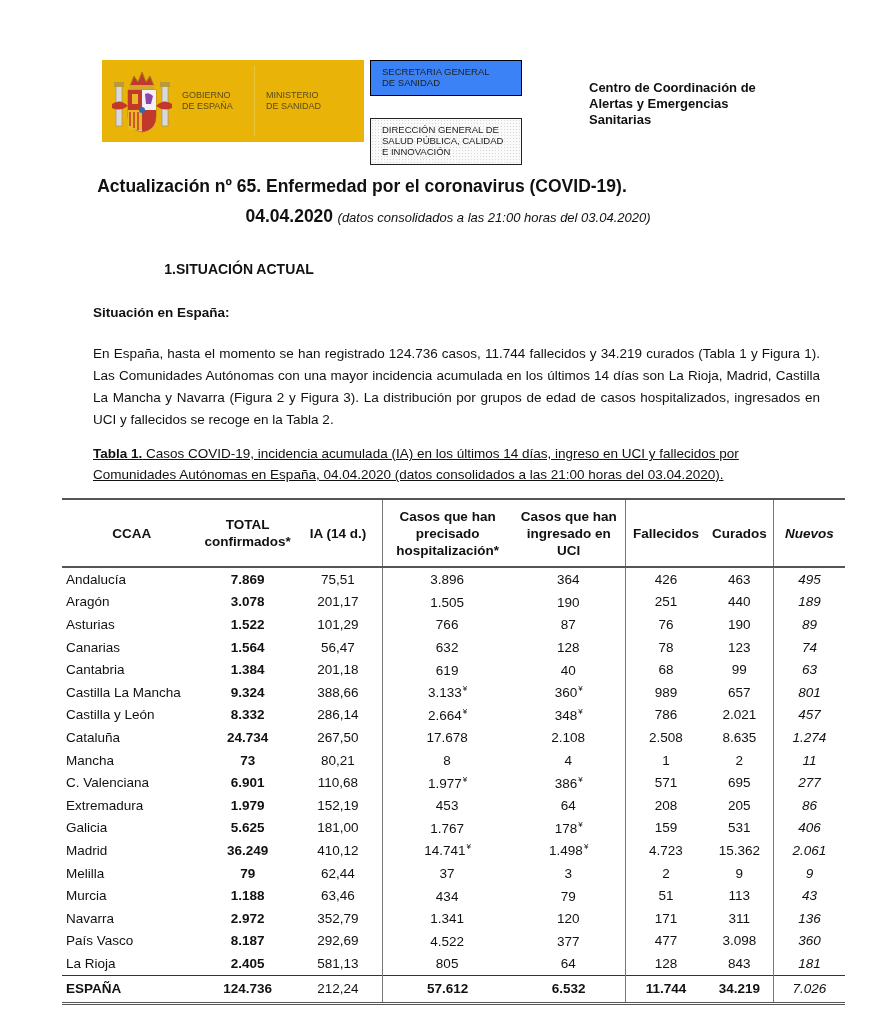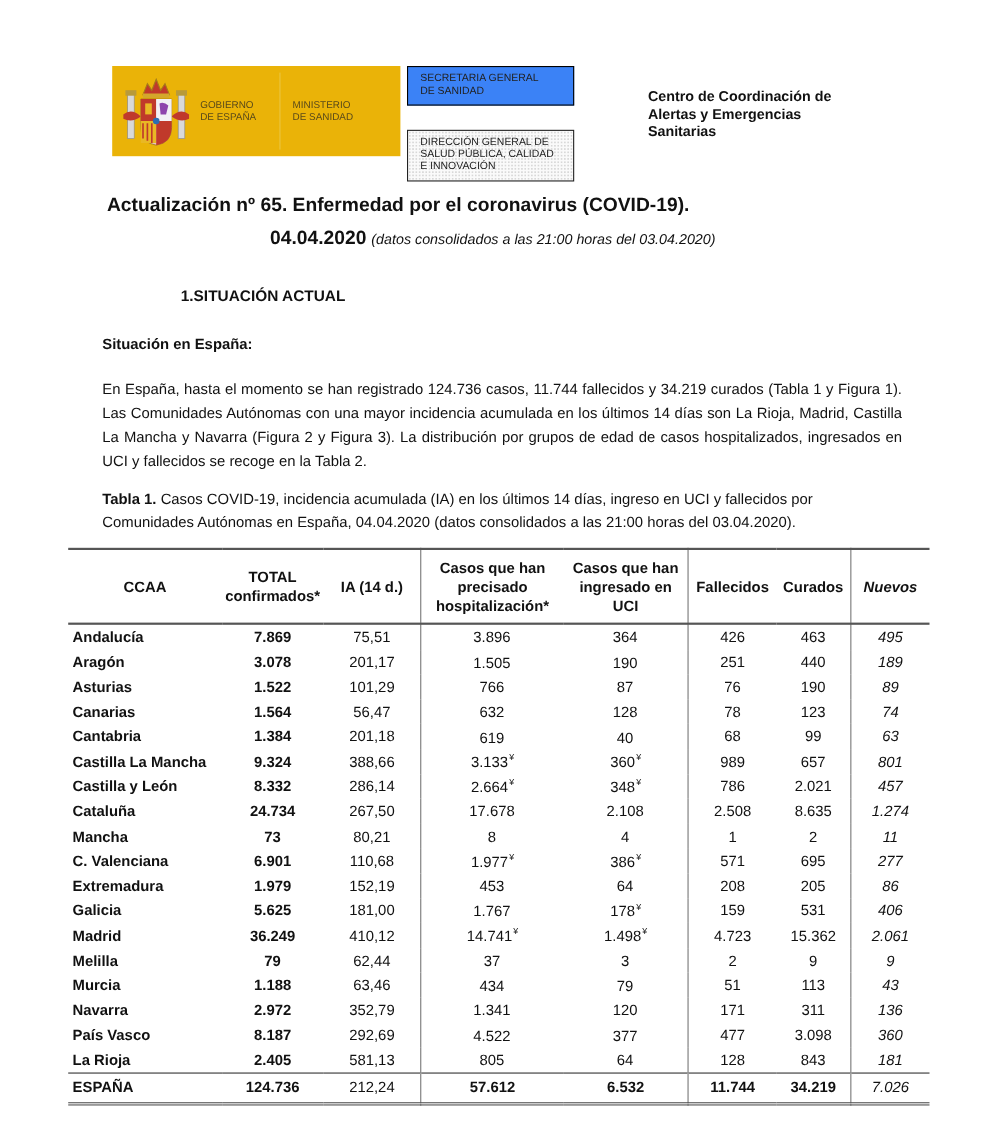--- a/index.html
+++ b/index.html
@@ -25,28 +25,28 @@
   .title2 .date { font-size:17.5px; font-weight:bold; }
   .title2 .note { font-size:13px; font-style:italic; }
 
   .section { position:absolute; left:148px; top:261px; font-size:14px; font-weight:bold;text-align:right; }
   .section .num { display:inline-block; width:28px; }
 
   .subhead { position:absolute; left:93px; top:305px; font-size:13.5px; font-weight:bold; }
 
   .para { position:absolute; left:93px; top:343px; width:727px; font-size:13.5px; line-height:22px; text-align:justify; }
 
-  .caption { position:absolute; left:93px; top:443px; width:727px; font-size:13.5px; line-height:21px; }
+  .caption { position:absolute; left:93px; top:443px; width:727px; font-size:13.5px; line-height:21px;text-decoration:underline; }
   .caption b { font-weight:bold; }
 
   table.t1 { position:absolute; left:62px; top:498px; width:783px; border-collapse:collapse; font-size:13.5px; font-family:"Liberation Sans", sans-serif; }
   table.t1 th { font-weight:bold; text-align:center; line-height:17px; padding:0 3px; height:66px; vertical-align:middle; }
   table.t1 thead tr { border-top:2px solid #555; border-bottom:2px solid #555; }
   table.t1 td { height:22.6px; padding:0 4px; text-align:center; white-space:nowrap; }
-  table.t1 td.name { text-align:left; font-weight:bold; padding-left:4px; }
+  table.t1 td.name { text-align:left; font-weight:normal; padding-left:4px; }
   table.t1 td.total { font-weight:bold; }
   table.t1 td.nuevos { font-style:italic; }
   table.t1 th.nuevos { font-style:italic; }
   .vl { border-left:1px solid #777; }
   table.t1 tr.total-row { border-top:1px solid #333; border-bottom:3px double #555; }
   table.t1 tr.total-row td { height:26px; }
   table.t1 tr.total-row td.b { font-weight:bold; }
   sup.yen { font-size:8px; vertical-align:6px; margin-left:1px; }
 </style>
 </head>

